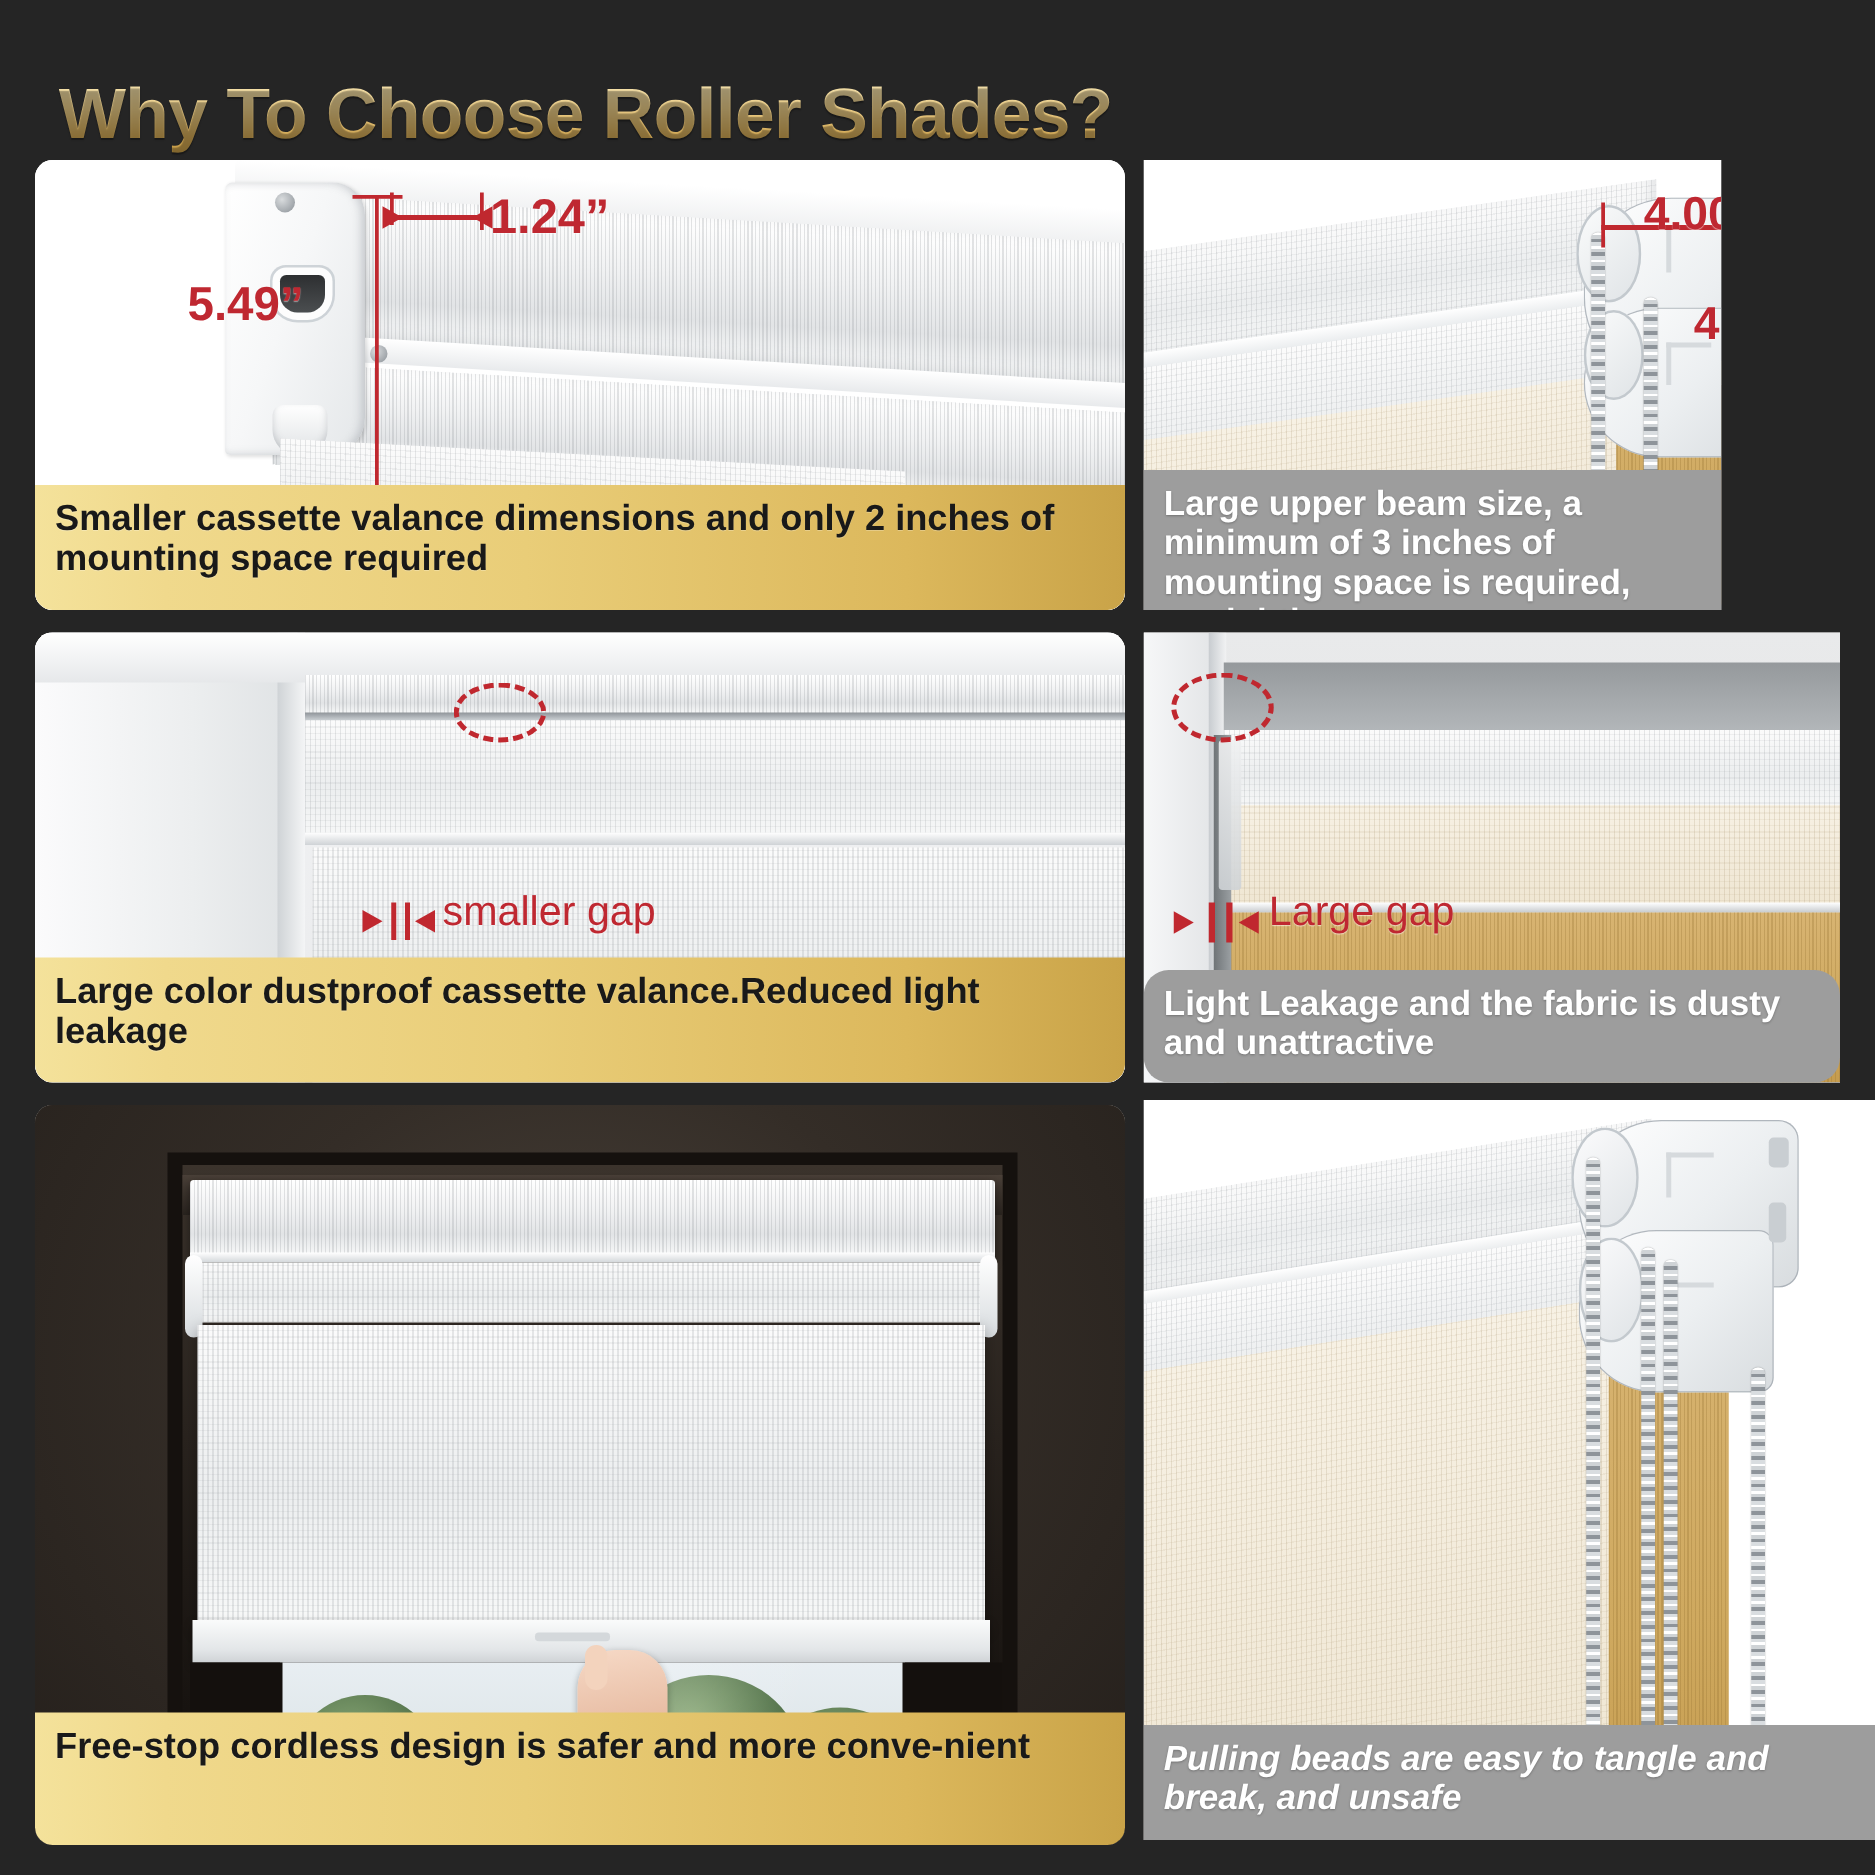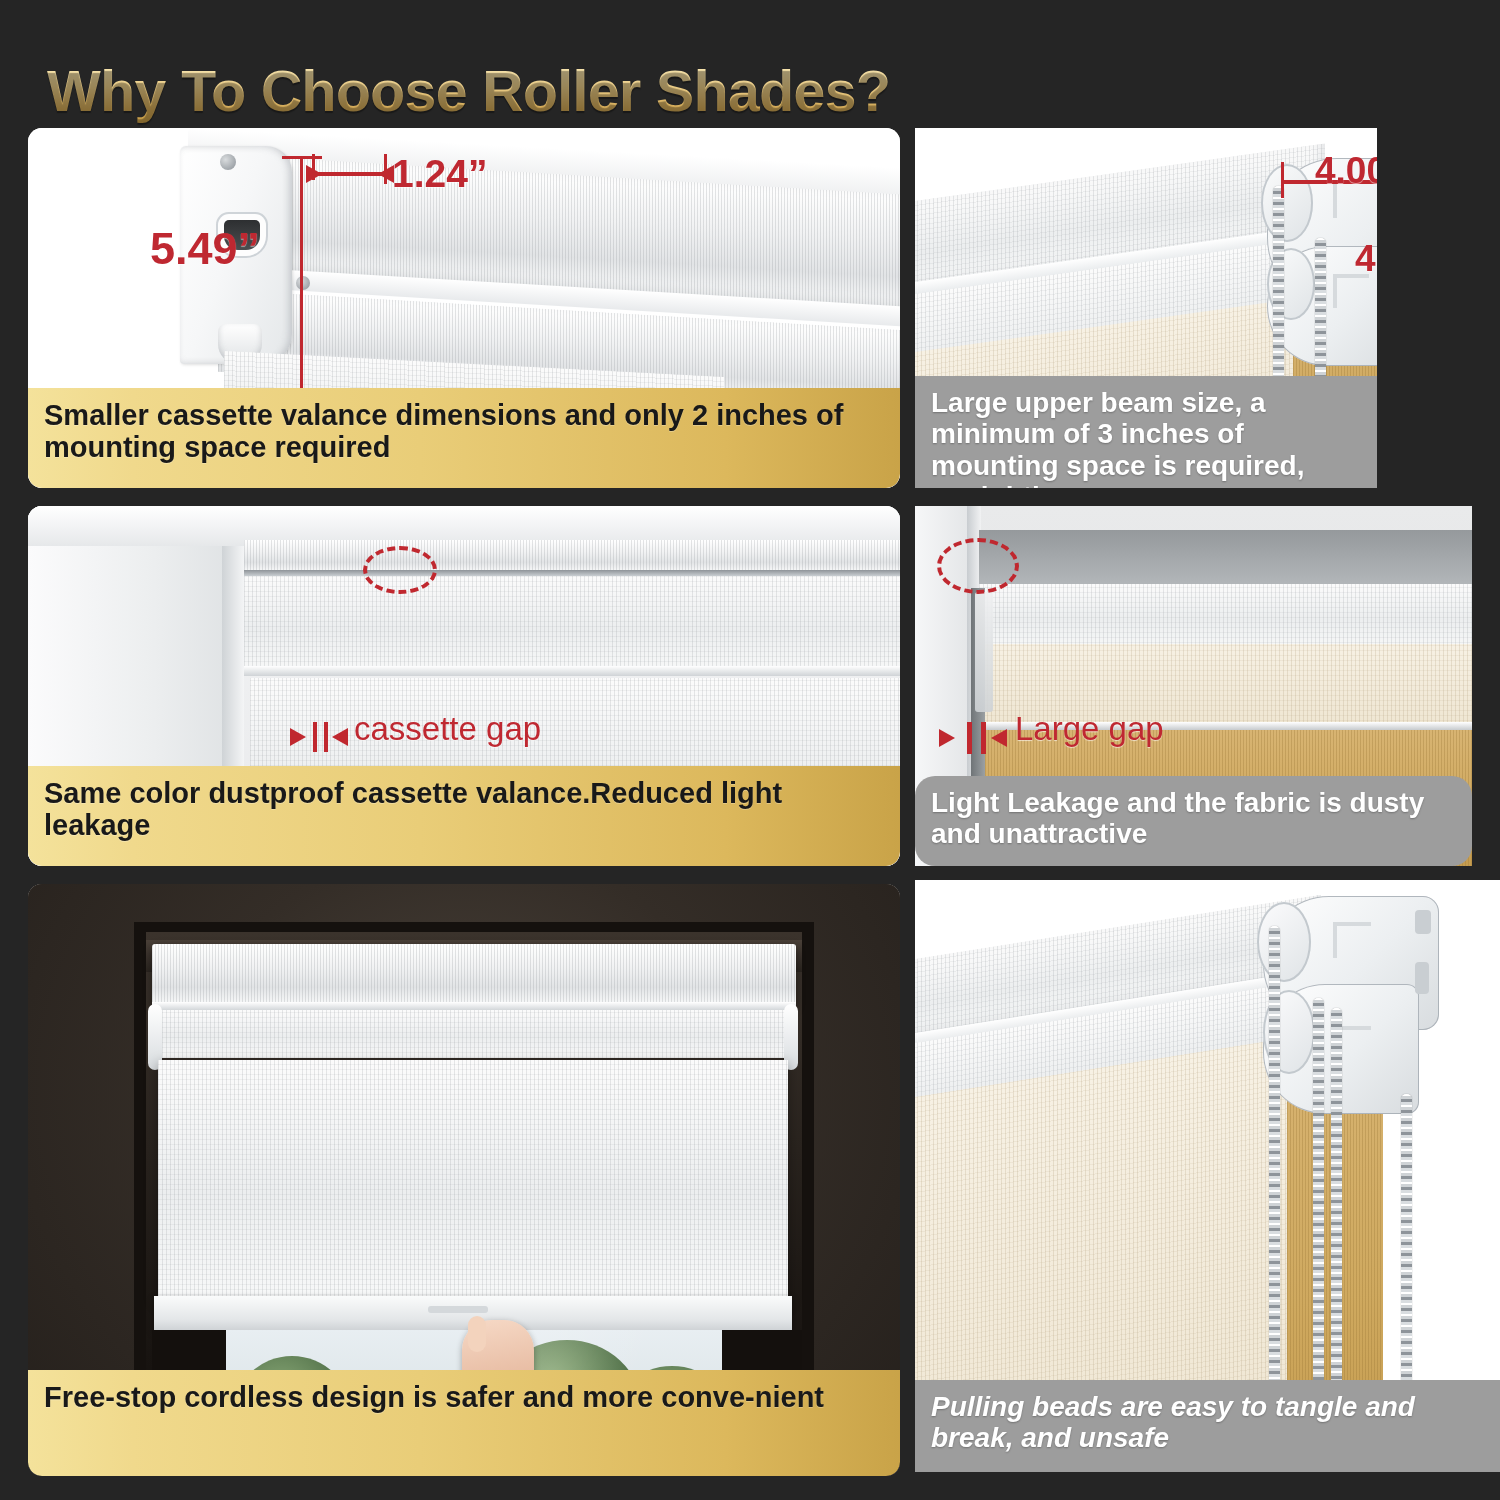--- a/index.html
+++ b/index.html
@@ -144,21 +144,21 @@
         <div class="dimline" style="left:284px;top:44px;width:78px;height:4px;"></div>
         <div class="dimline" style="left:284px;top:26px;width:3px;height:26px;"></div>
         <div class="dimline" style="left:356px;top:26px;width:3px;height:30px;"></div>
         <div class="arrowR" style="left:278px;top:37px;"></div>
         <div class="arrowL" style="left:350px;top:37px;"></div>
         <div class="dimtxt" style="left:364px;top:24px;font-size:39px;">1.24”</div>
 
         <div class="dimline" style="left:272px;top:28px;width:3px;height:320px;"></div>
         <div class="dimline" style="left:254px;top:28px;width:40px;height:3px;"></div>
         <div class="dimline" style="left:254px;top:345px;width:40px;height:3px;"></div>
-        <div class="dimtxt" style="left:122px;top:95px;font-size:45px;">5.49”</div>
+        <div class="dimtxt" style="left:122px;top:95px;font-size:38px;">5.49”</div>
       </div>
 
       <div class="cap gold" style="height:100px;">Smaller cassette valance dimensions and only 2 inches of mounting space required</div>
     </div>
 
     <div class="panel bad" style="left:915px;top:10px;width:462px;height:360px;">
       <div class="photo" style="background:#fff;">
 
         <div class="fabric-white" style="position:absolute;left:-10px;top:45px;width:420px;height:95px;
                     transform:skewY(-8deg);box-shadow:inset 0 -8px 14px rgba(150,156,162,.35);"></div>
@@ -226,24 +226,24 @@
                     background:linear-gradient(180deg,#ffffff,#cfd3d6);"></div>
 
         <div class="fabric-white" style="position:absolute;left:222px;top:172px;width:650px;height:188px;"></div>
 
         <div class="dashcircle" style="left:335px;top:40px;width:66px;height:40px;"></div>
 
         <div class="dimline" style="left:285px;top:216px;width:4px;height:30px;"></div>
         <div class="dimline" style="left:296px;top:216px;width:4px;height:30px;"></div>
         <div class="arrowR" style="left:262px;top:222px;"></div>
         <div class="arrowL" style="left:304px;top:222px;"></div>
-        <div class="dimtxt" style="left:326px;top:204px;font-size:33px;font-weight:normal;">cassette gap</div>
-      </div>
-
-      <div class="cap gold" style="height:100px;">Same color dustproof cassette valance.Reduced light leakage</div>
+        <div class="dimtxt" style="left:326px;top:204px;font-size:33px;font-weight:normal;">smaller gap</div>
+      </div>
+
+      <div class="cap gold" style="height:100px;">Large color dustproof cassette valance.Reduced light leakage</div>
     </div>
 
     <div class="panel bad" style="left:915px;top:388px;width:557px;height:360px;">
       <div class="photo" style="background:linear-gradient(180deg,#e9eaeb,#dfe0e1);">
 
         <div style="position:absolute;left:0;top:0;width:60px;height:360px;
                     background:linear-gradient(90deg,#f6f7f8,#e2e4e6);"></div>
         <div style="position:absolute;left:52px;top:0;width:14px;height:360px;
                     background:linear-gradient(90deg,#c8ccd0,#f1f2f3);"></div>
 

